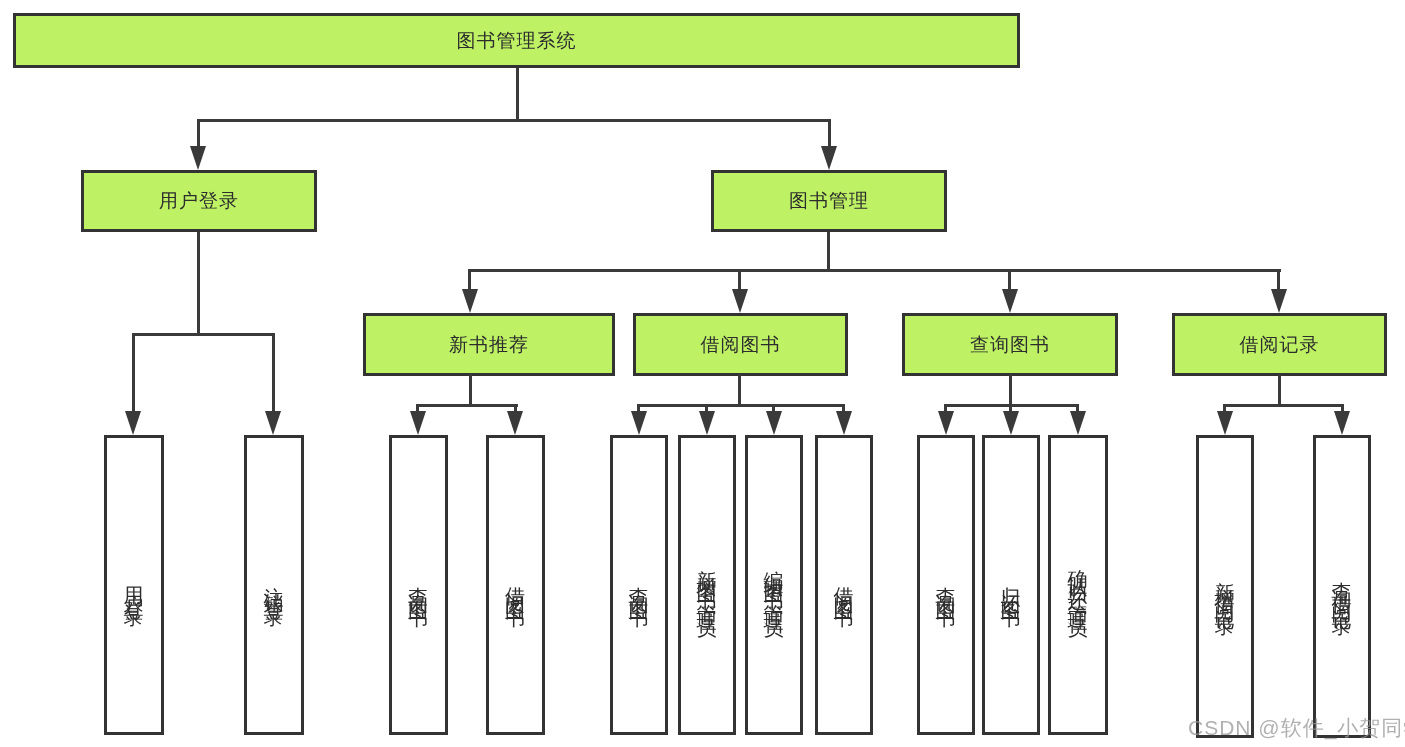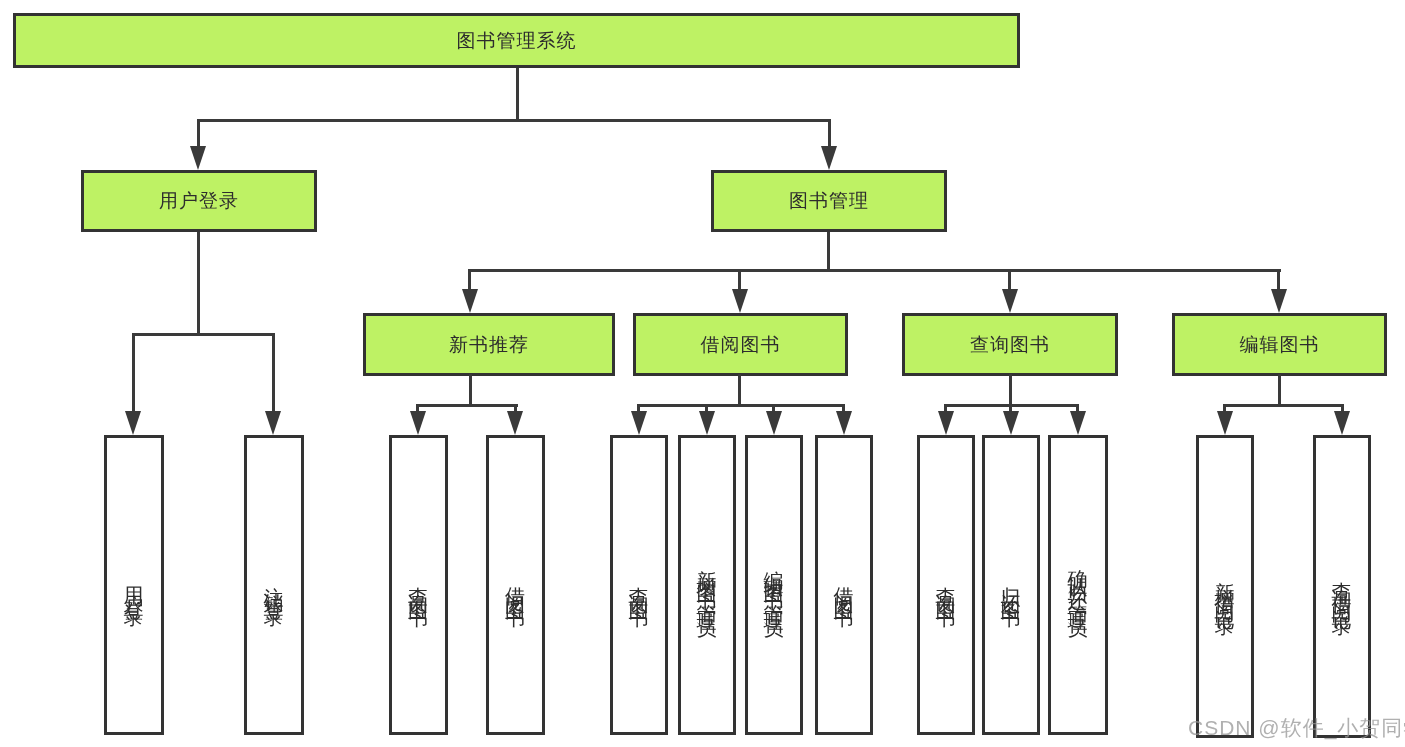--- a/index.html
+++ b/index.html
@@ -54,21 +54,21 @@
 
   <div class="node" style="left:633px;top:313px;width:215px;height:63px;">
     <span>借阅图书</span>
   </div>
 
   <div class="node" style="left:902px;top:313px;width:216px;height:63px;">
     <span>查询图书</span>
   </div>
 
   <div class="node" style="left:1172px;top:313px;width:215px;height:63px;">
-    <span>编辑图书</span>
+    <span>借阅记录</span>
   </div>
 
   <div class="leaf" style="left:104px;top:435px;width:60px;height:300px;">
     <span>用户登录</span>
   </div>
   <div class="leaf" style="left:244px;top:435px;width:60px;height:300px;">
     <span>注销登录</span>
   </div>
 
   <div class="leaf" style="left:389px;top:435px;width:59px;height:300px;">

